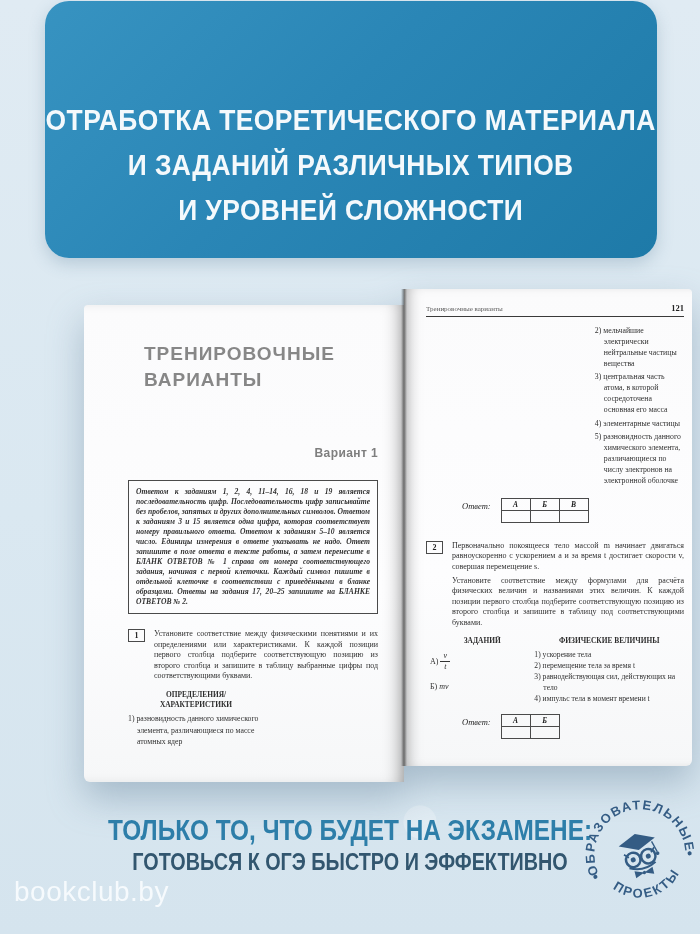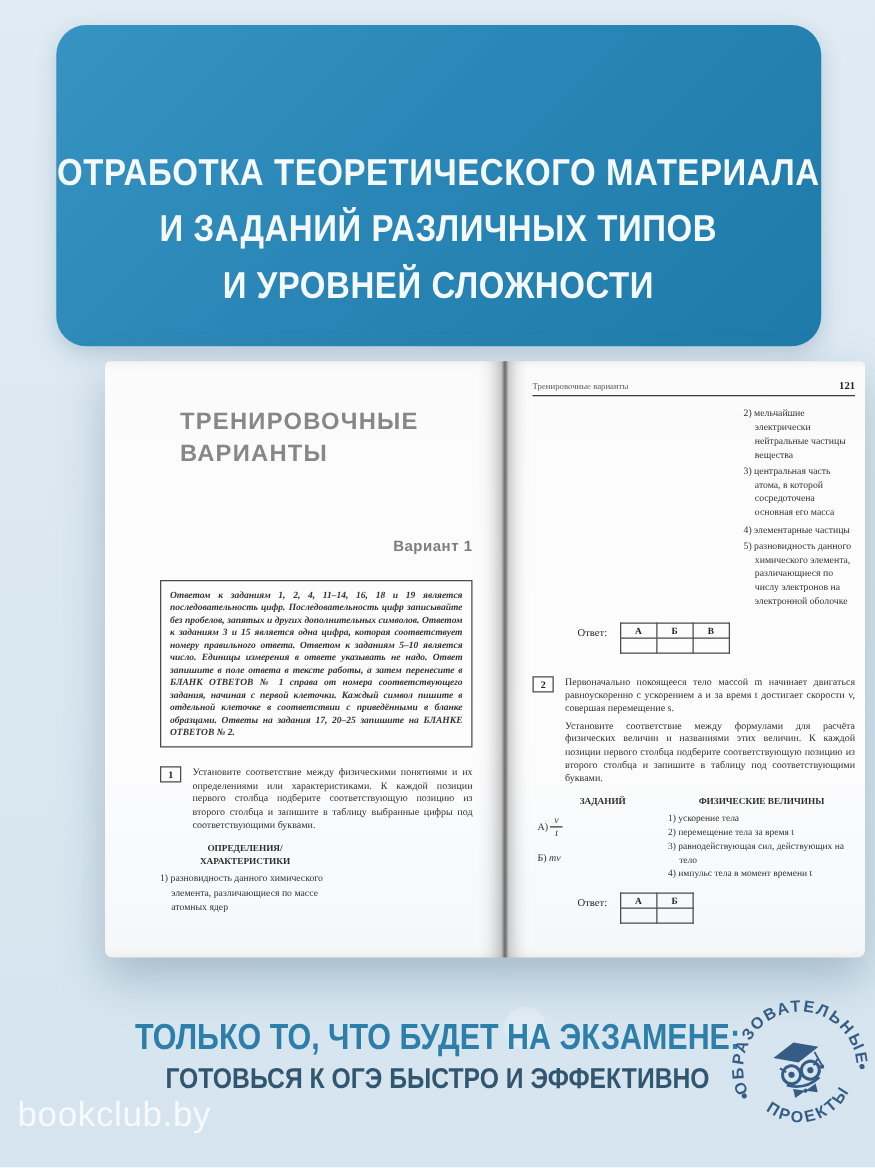--- a/index.html
+++ b/index.html
@@ -10,21 +10,21 @@
     position:relative; width:700px; height:934px; overflow:hidden;
     background:
       radial-gradient(circle at 18% 40%, rgba(255,255,255,0.35) 0 14px, transparent 15px),
       radial-gradient(circle at 85% 35%, rgba(255,255,255,0.30) 0 12px, transparent 13px),
       radial-gradient(circle at 60% 88%, rgba(255,255,255,0.25) 0 16px, transparent 17px),
       linear-gradient(180deg, #e0ebf3 0%, #dae8f1 55%, #d5e4ee 100%);
   }
 
   
   .banner {
-    position:absolute; left:45px; top:20px; width:612px; height:257px;
+    position:absolute; left:45px; top:1px; width:612px; height:257px;
     border-radius:24px;
     background:linear-gradient(135deg, #3793c1 0%, #2a86b6 45%, #1e7aa8 100%);
     box-shadow:0 6px 16px rgba(70,110,140,0.25);
     display:flex; flex-direction:column; justify-content:flex-end; align-items:center;
     padding-bottom:26px;
   }
   .banner-text {
     color:#f4f9fc; font-weight:700; font-size:30px; line-height:1.5;
     text-align:center; transform:scaleX(0.88); transform-origin:center bottom;
     letter-spacing:0.5px; white-space:nowrap;
@@ -38,20 +38,21 @@
   }
   .page {
     background:linear-gradient(180deg, #fbfbfc 0%, #fdfdfe 60%, #f6f7f8 100%);
     position:relative; height:100%;
     color:#3c3c3c;
   }
   .page-left {
     width:321px; border-radius:4px 0 0 6px;
     padding:36px 26px 0 44px;
     box-shadow:inset -14px 0 18px -12px rgba(0,0,0,0.45);
+    margin-top:16px;
   }
   .page-right {
     width:289px; border-radius:0 4px 6px 0;
     padding:14px 8px 0 22px;
     box-shadow:inset 12px 0 16px -10px rgba(0,0,0,0.40);
   }
   .spine {
     position:absolute; left:317px; top:0; width:6px; height:100%;
     background:linear-gradient(90deg, rgba(0,0,0,0.0), rgba(40,40,40,0.55), rgba(0,0,0,0.0));
   }
@@ -101,21 +102,21 @@
   .rp-header-title { font-size:7px; color:#5c5c5c; font-family:"Liberation Serif", serif; }
   .rp-header-num { font-size:8.5px; font-weight:700; color:#222; font-family:"Liberation Serif", serif; }
 
   .cont-list {
     margin-top:8px; margin-left:48%;
     font-family:"Liberation Serif", serif; font-size:7.8px; line-height:1.42;
     color:#303030;
   }
   .cont-list .hang { margin-bottom:2px;margin-left:45px; }
 
-  .answer-row { display:flex; align-items:flex-start; margin-top:12px; margin-left:36px; }
+  .answer-row { display:flex; align-items:flex-start; margin-top:12px; margin-left:36px;font-style:italic; }
   .answer-label { font-family:"Liberation Serif", serif; font-size:8.5px; color:#222; margin-right:10px; margin-top:3px; }
   .answer-table { border-collapse:collapse; }
   .answer-table td {
     border:1px solid #4a4a4a; width:29px; height:12px;
     font-family:"Liberation Serif", serif; font-size:7.5px; font-weight:700;
     text-align:center; vertical-align:middle; color:#222;
   }
 
   .rcols { display:flex; margin-top:8px; }
   .r-col1 { width:42%; padding-left:4px; }

